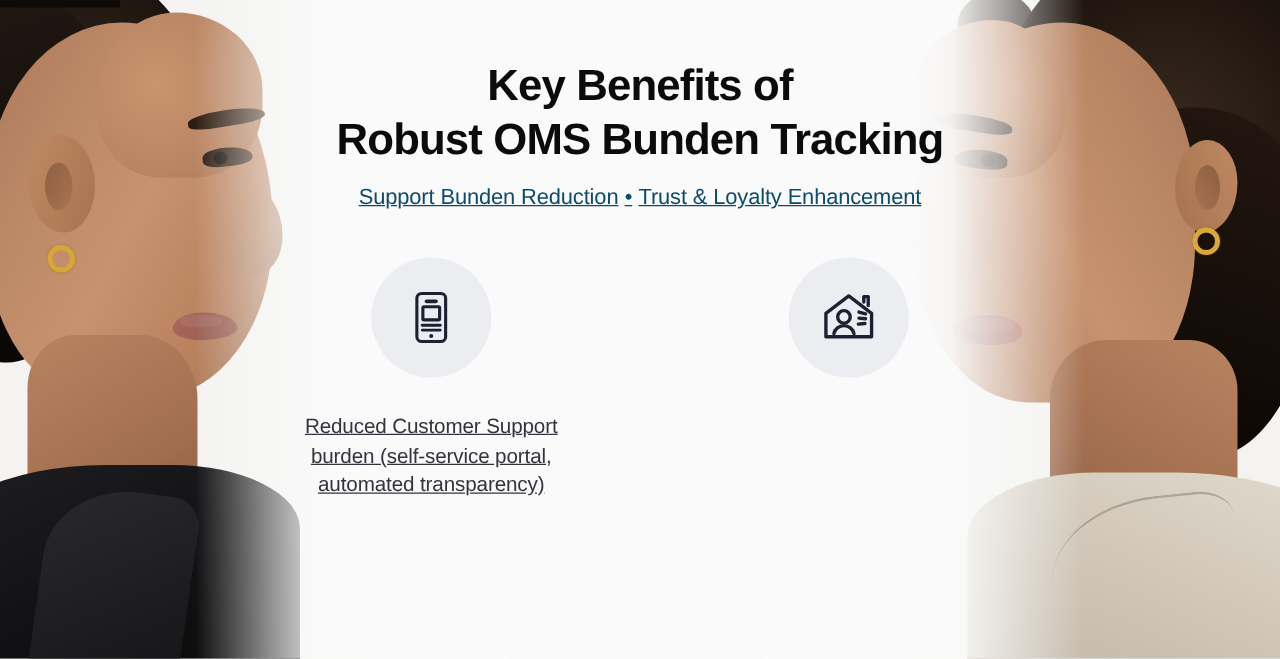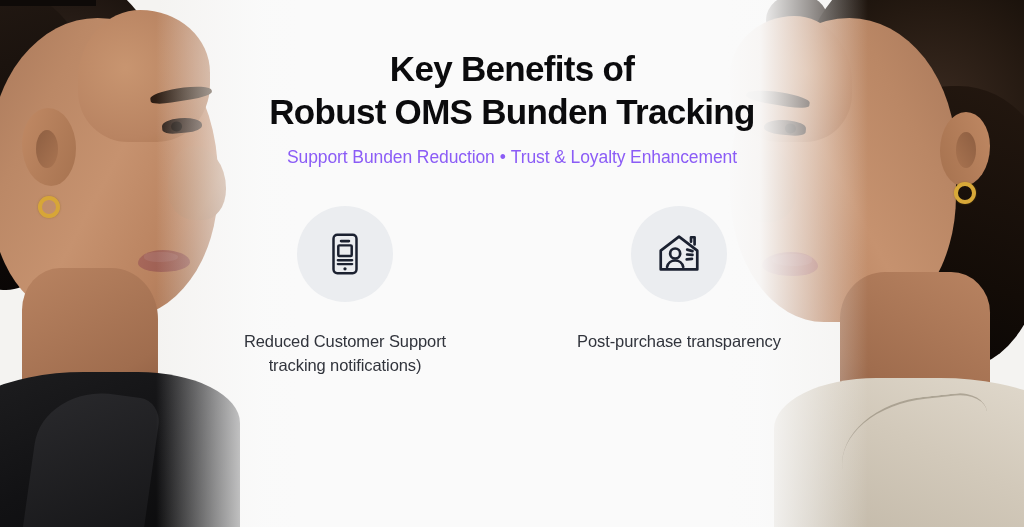--- a/index.html
+++ b/index.html
@@ -291,24 +291,25 @@
     line-height:1.22;
     letter-spacing:-.7px;
     max-width:560px;
   }
   .headline-l1 { display:block; }
   .headline-l2 { display:block; }
 
   .subtitle {
     margin-top:14px;
     text-align:center;
-    color:#8b5cf6;
+    color:#0c4a6e;
     font-size:17.5px;
     font-weight:400;
     letter-spacing:-.1px;
+    text-decoration:underline;
   }
   .subtitle .dot { margin:0 5px; }
 
   .cards {
     margin-top:38px;
     display:flex;
     justify-content:center;
     gap:84px;
   }
   .card {
@@ -327,21 +328,21 @@
   }
   .icon-circle svg { display:block; }
   .card-caption {
     margin-top:28px;
     text-align:center;
     color:#31343c;
     font-size:16.5px;
     line-height:1.42;
     letter-spacing:-.1px;
   }
-  .card-caption .ln { display:block; }
+  .card-caption .ln { display:block;text-decoration:underline; }
 </style>
 </head>
 <body>
 
 <div class="banner">
 
   <div class="photo photo-left">
     <div class="photo-bg"></div>
     <div class="L-hair"></div>
     <div class="L-hair2"></div>
@@ -401,38 +402,38 @@
               <line x1="20" y1="10.5" x2="28" y2="10.5" stroke-width="3"></line>
               <rect x="17" y="15" width="14" height="11" rx="1"></rect>
               <line x1="16.5" y1="30.5" x2="31.5" y2="30.5" stroke-width="2.4"></line>
               <line x1="16.5" y1="34.5" x2="31.5" y2="34.5" stroke-width="2.4"></line>
               <circle cx="24" cy="39.5" r="1.7" fill="#1b2130" stroke="none"></circle>
             </svg>
           </span>
         </div>
         <div class="card-caption">
           <span class="ln">Reduced Customer Support</span>
-          <span class="ln">tracking notifications)</span>
+          <span class="ln">burden (self-service portal,</span>
+          <span class="ln">automated transparency)</span>
         </div>
       </div>
 
       <div class="card">
         <div class="icon-circle">
           <span>
             <svg width="50" height="50" viewBox="0 0 52 52" fill="none" stroke="#1b2130" stroke-width="2.8" stroke-linecap="round" stroke-linejoin="round">
               <path d="M7 22.5 L26 8 L45 22.5 L45 42 L7 42 Z"></path>
               <path d="M38.5 13.2 L38.5 8.6 L42.2 8.6 L42.2 16.1"></path>
               <circle cx="22" cy="25.5" r="5.2"></circle>
               <path d="M13.6 39.5 a8.6 8.6 0 0 1 16.8 0"></path>
               <line x1="34.5" y1="21.5" x2="40" y2="23"></line>
               <line x1="34.5" y1="26.5" x2="40" y2="27"></line>
               <line x1="34" y1="31.5" x2="39.5" y2="31"></line>
             </svg>
           </span>
         </div>
         <div class="card-caption">
-          <span class="ln">Post-purchase transparency</span>
         </div>
       </div>
 
     </div>
   </div>
 </div>
 
 </body></html>

